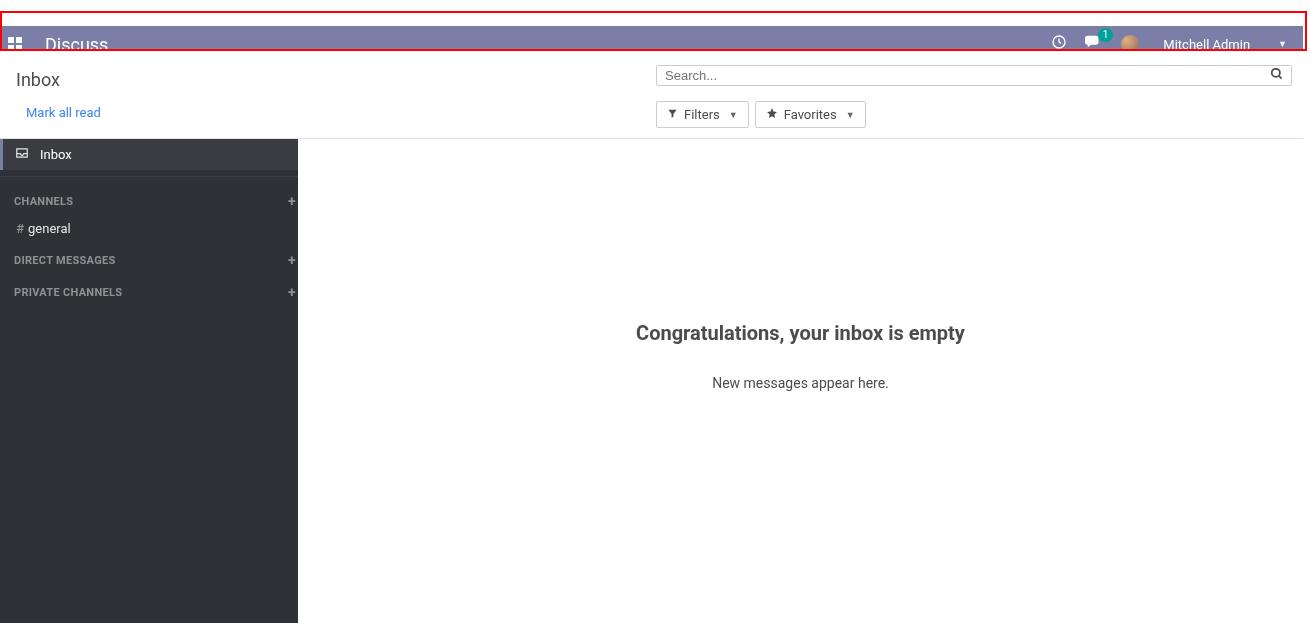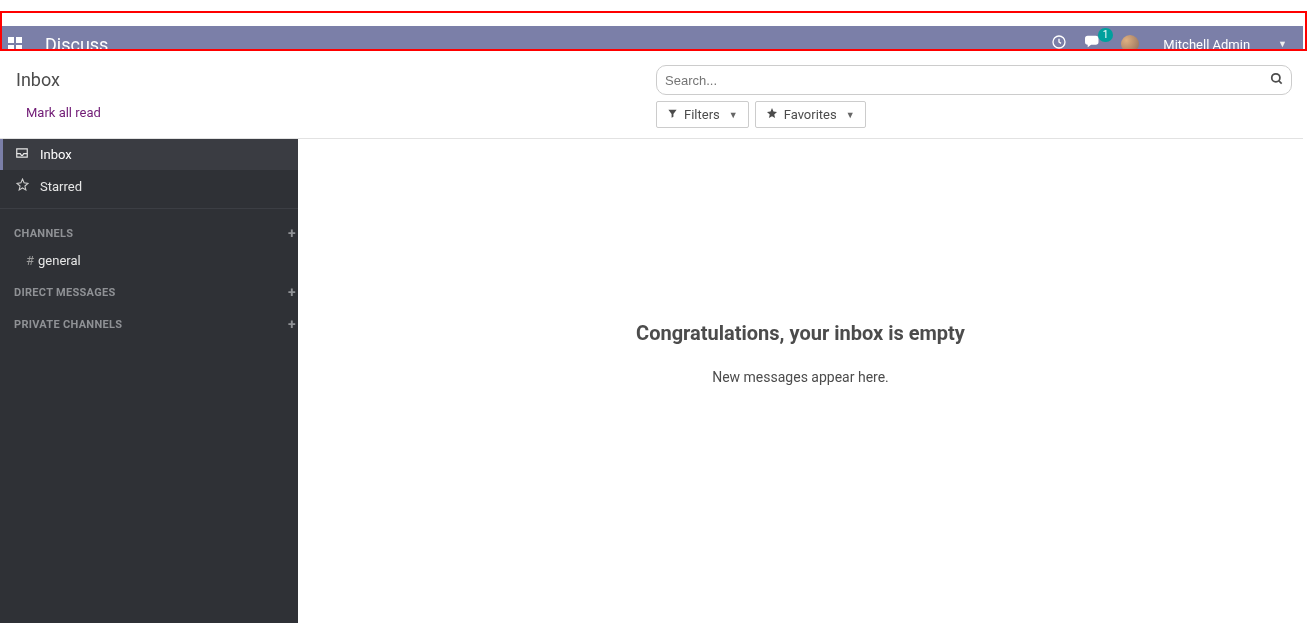--- a/index.html
+++ b/index.html
@@ -52,27 +52,27 @@
   .controlbar {
     position: absolute; top: 49px; left: 0; width: 1303px; height: 90px;
     background: #fff; border-bottom: 1px solid #e2e2e2;
   }
   .page-title {
     position: absolute; top: 20px; left: 16px;
     font-size: 18px; color: #4c4c4c; font-weight: 400;
   }
   .mark-all {
     position: absolute; top: 56px; left: 26px;
-    font-size: 13px; color: #701a75; cursor: pointer;
+    font-size: 13px; color: #3b82f6; cursor: pointer;
   }
   .search-wrap {
-    position: absolute; top: 16px; left: 656px; width: 636px; height: 30px;
+    position: absolute; top: 16px; left: 656px; width: 636px; height: 21px;
     border: 1px solid #ccc; background: #fff;
     display: flex; align-items: center;
-    border-radius: 10px;
+    border-radius: 2px;
   }
   .search-input {
     flex: 1; border: none; outline: none; padding: 0 8px;
     font-size: 13px; color: #555; background: transparent;
   }
   .search-btn { width: 28px; text-align: center; font-size: 14px; color: #555; cursor: pointer; }
   .filter-row { position: absolute; top: 52px; left: 656px; display: flex; gap: 6px; }
   .filter-btn {
     border: 1px solid #ccc; background: #fff; padding: 5px 10px;
     font-size: 13px; color: #4c4c4c; cursor: pointer;
@@ -94,33 +94,33 @@
   }
   .side-item .icn { width: 16px; text-align: center; color: #ccc; font-size: 13px; }
   .side-group {
     display: flex; align-items: center; justify-content: space-between;
     padding: 10px 2px 6px 14px;
     font-size: 11px; font-weight: 700; letter-spacing: .3px;
     color: #8f9195; text-transform: uppercase; cursor: pointer;
   }
   .side-group .plus { color: #8f9195; font-size: 14px; }
   .channel-item {
-    padding: 6px 14px 6px 26px; font-size: 13px; color: #e6e6e6; cursor: pointer;
+    padding: 6px 14px 6px 16px; font-size: 13px; color: #e6e6e6; cursor: pointer;
   }
   .hash { color: #9a9a9a; margin-right: 4px; }
   .sep { height: 1px; background: #3c3e44; margin: 6px 0; }
 
   .content {
     position: absolute; top: 139px; left: 298px; right: 7px; bottom: 0;
     background: #fff;
     display: flex; flex-direction: column; align-items: center;
     padding-top: 160px;
   }
   .empty-title { font-size: 20px; font-weight: 700; color: #4c4c4c; margin-top: 22px; }
-  .empty-sub { font-size: 14px; color: #4c4c4c; margin-top: 24px; }
+  .empty-sub { font-size: 14px; color: #4c4c4c; margin-top: 30px; }
 </style>
 </head>
 <body>
 
 <div class="topbar">
   <div class="apps-icon">
     <svg width="14" height="14" viewBox="0 0 14 14">
         <g fill="#fff">
           <rect x="0" y="0" width="6" height="6"></rect>
           <rect x="8" y="0" width="6" height="6"></rect>
@@ -190,28 +190,20 @@
 <div class="sidebar">
   <div class="side-item active">
     <span class="icn">
       <svg width="14" height="12" viewBox="0 0 24 20" fill="none" stroke="#e6e6e6" stroke-width="2">
           <path d="M3 3h18v14H3z"></path>
           <path d="M3 11h6l2 3h2l2-3h6"></path>
         </svg>
     </span>
     <span>Inbox</span>
   </div>
-  <div class="side-item">
-    <span class="icn">
-      <svg width="13" height="13" viewBox="0 0 24 24" fill="none" stroke="#ccc" stroke-width="2">
-          <path d="M12 2l2.9 6.9L22 10l-5.5 4.8L18.2 22 12 18.3 5.8 22l1.7-7.2L2 10l7.1-1.1z"></path>
-        </svg>
-    </span>
-    <span>Starred</span>
-  </div>
   <div class="sep"></div>
   <div class="side-group">
     <span>CHANNELS</span>
     <span class="plus">+</span>
   </div>
   <div class="channel-item">
     <span class="hash">#</span><span>general</span>
   </div>
   <div class="side-group">
     <span>DIRECT MESSAGES</span>

